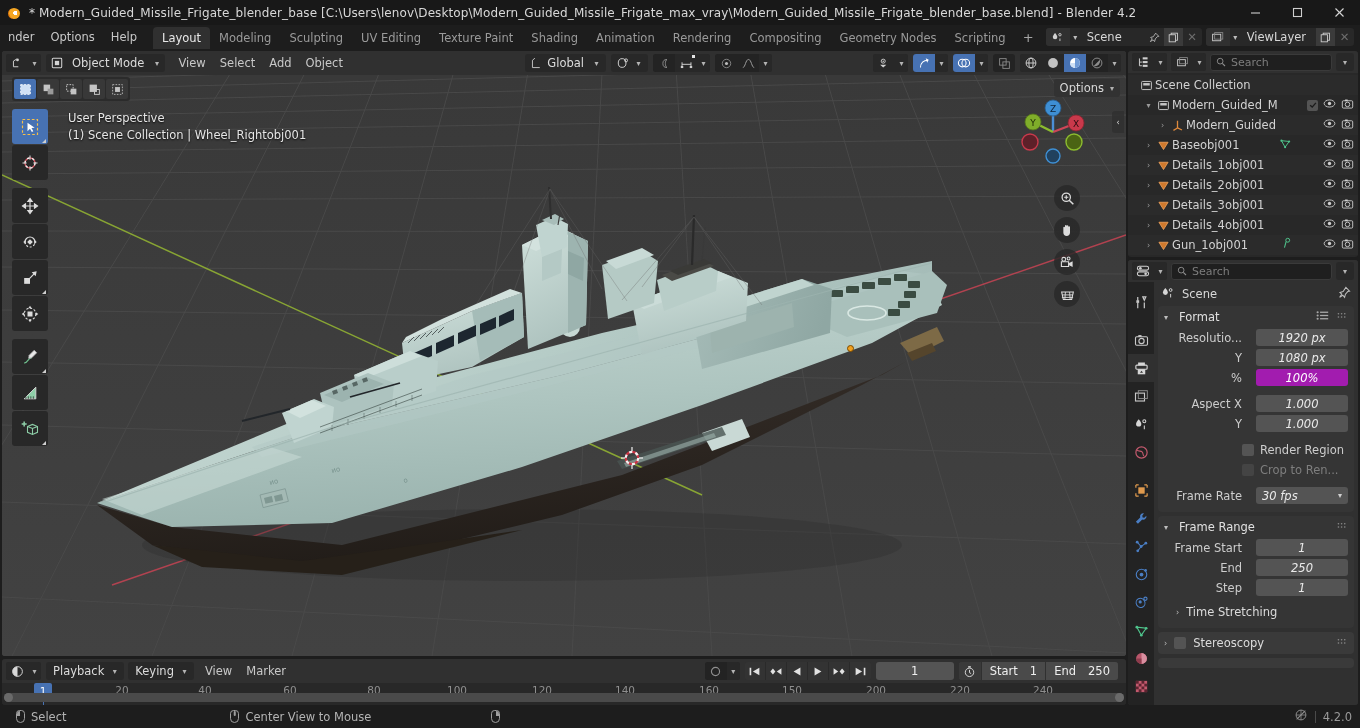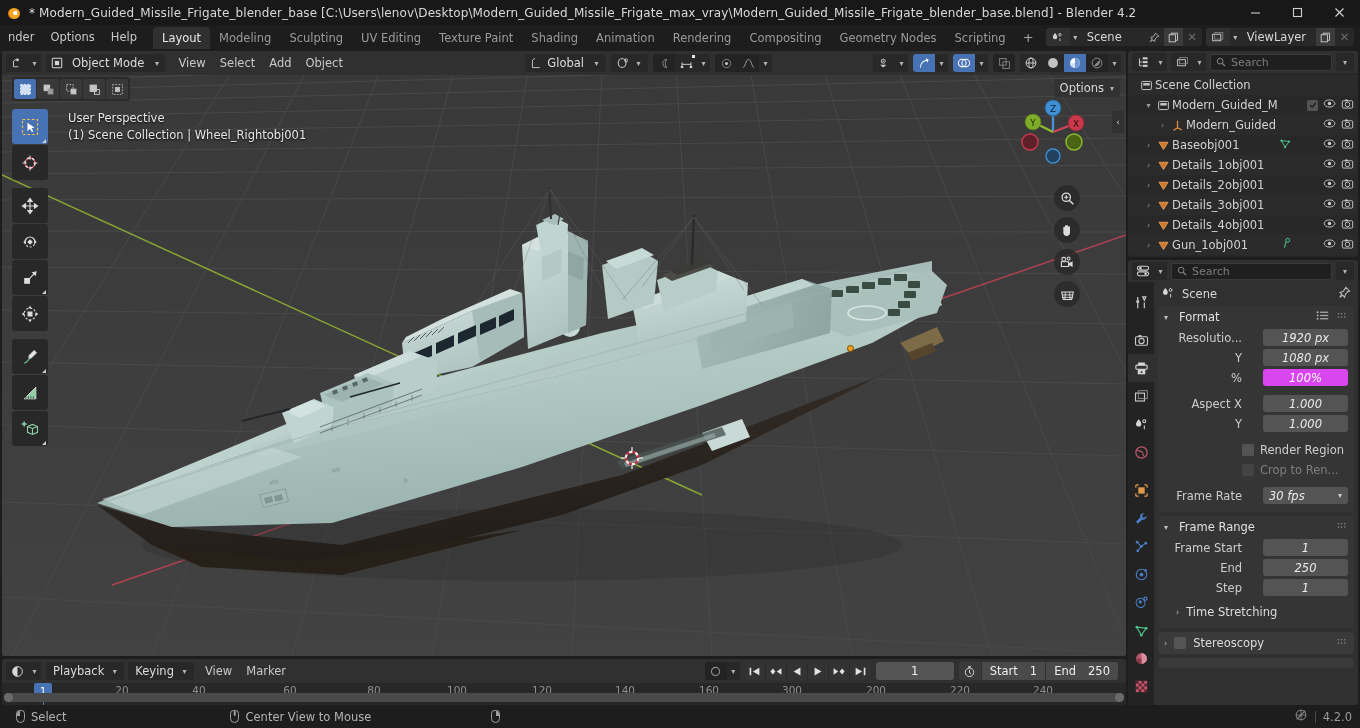--- a/index.html
+++ b/index.html
@@ -130,24 +130,24 @@
   .tabcol .tb{width:26px;height:28px;display:flex;align-items:center;justify-content:center;position:relative;}
   .tabcol .tb.active{background:#303030;}
   .tabcol .gap{height:10px;}
   .pmain{flex:1;background:#303030;padding:0 0 0 0;overflow:hidden;}
   .breadcrumb{height:24px;display:flex;align-items:center;gap:7px;padding:0 7px;font-size:11.5px;color:#d8d8d8;}
   .breadcrumb .pin{margin-left:auto;color:#b9b9b9;}
   .panel{background:#353535;border-radius:4px;margin:0 4px 4px 4px;padding-bottom:6px;}
   .panel-head{height:22px;display:flex;align-items:center;gap:6px;padding:0 6px;font-size:11.5px;color:#e0e0e0;}
   .panel-head .tri{font-size:8px;color:#bdbdbd;width:9px;}
   .panel-head .tools{margin-left:auto;display:flex;align-items:center;gap:8px;color:#a8a8a8;}
-  .prow{display:flex;align-items:center;height:19px;margin:0 6px 1px 6px;gap:21px;}
+  .prow{display:flex;align-items:center;height:19px;margin:0 6px 1px 6px;gap:14px;}
   .plabel{width:78px;text-align:right;font-size:11.5px;color:#cdcdcd;white-space:nowrap;overflow:hidden;}
   .pfield{flex:1;height:17px;background:#545454;border-radius:3px;display:flex;align-items:center;justify-content:center;font-size:11.5px;color:#eaeaea;font-style:italic;}
-  .pfield.blue{background:#d946ef;color:#fff;}
+  .pfield.blue{background:#a21caf;color:#fff;}
   .pfield.drop{justify-content:flex-start;padding:0 6px;position:relative;}
   .pfield.drop .dc{position:absolute;right:6px;font-size:8px;color:#cfcfcf;}
   .pcheck{display:flex;align-items:center;height:19px;margin:0 6px 1px 84px;gap:6px;font-size:11.5px;color:#cdcdcd;}
   .pcheck.dis{color:#7e7e7e;}
   .chk{width:12px;height:12px;border-radius:2px;background:#545454;flex:none;}
   .chk.dis{background:#444;}
   .sub{display:flex;align-items:center;height:20px;padding-left:18px;gap:7px;font-size:11.5px;color:#dcdcdc;}
   .sub .tri{font-size:8px;color:#bdbdbd;}
   .strip{background:#3a3a3a;border-radius:4px;margin:0 4px 4px 4px;height:22px;display:flex;align-items:center;padding:0 6px;gap:7px;font-size:11.5px;color:#dcdcdc;}
   .strip .tools{margin-left:auto;color:#a8a8a8;}
@@ -1508,28 +1508,28 @@
           <div class="rf">
             <span>End</span>
             <span>250</span>
           </div>
         </div>
       </div>
     </div>
 
     <div class="tl-ruler">
       <div class="tick" style="left:120px;">20</div>
-      <div class="tick" style="left:197px;">40</div>
+      <div class="tick" style="left:203px;">40</div>
       <div class="tick" style="left:288px;">60</div>
       <div class="tick" style="left:372px;">80</div>
       <div class="tick" style="left:455px;">100</div>
       <div class="tick" style="left:540px;">120</div>
       <div class="tick" style="left:623px;">140</div>
       <div class="tick" style="left:707px;">160</div>
-      <div class="tick" style="left:790px;">300</div>
+      <div class="tick" style="left:790px;">150</div>
       <div class="tick" style="left:874px;">200</div>
       <div class="tick" style="left:958px;">220</div>
       <div class="tick" style="left:1041px;">240</div>
 
       <div class="playhead" style="left:32px;">1</div>
       <div class="playline" style="left:41px;top:14px;height:8px;"></div>
 
       <div class="scrollbar">
         <div class="h" style="left:0;"></div>
         <div class="h" style="right:0;"></div>

